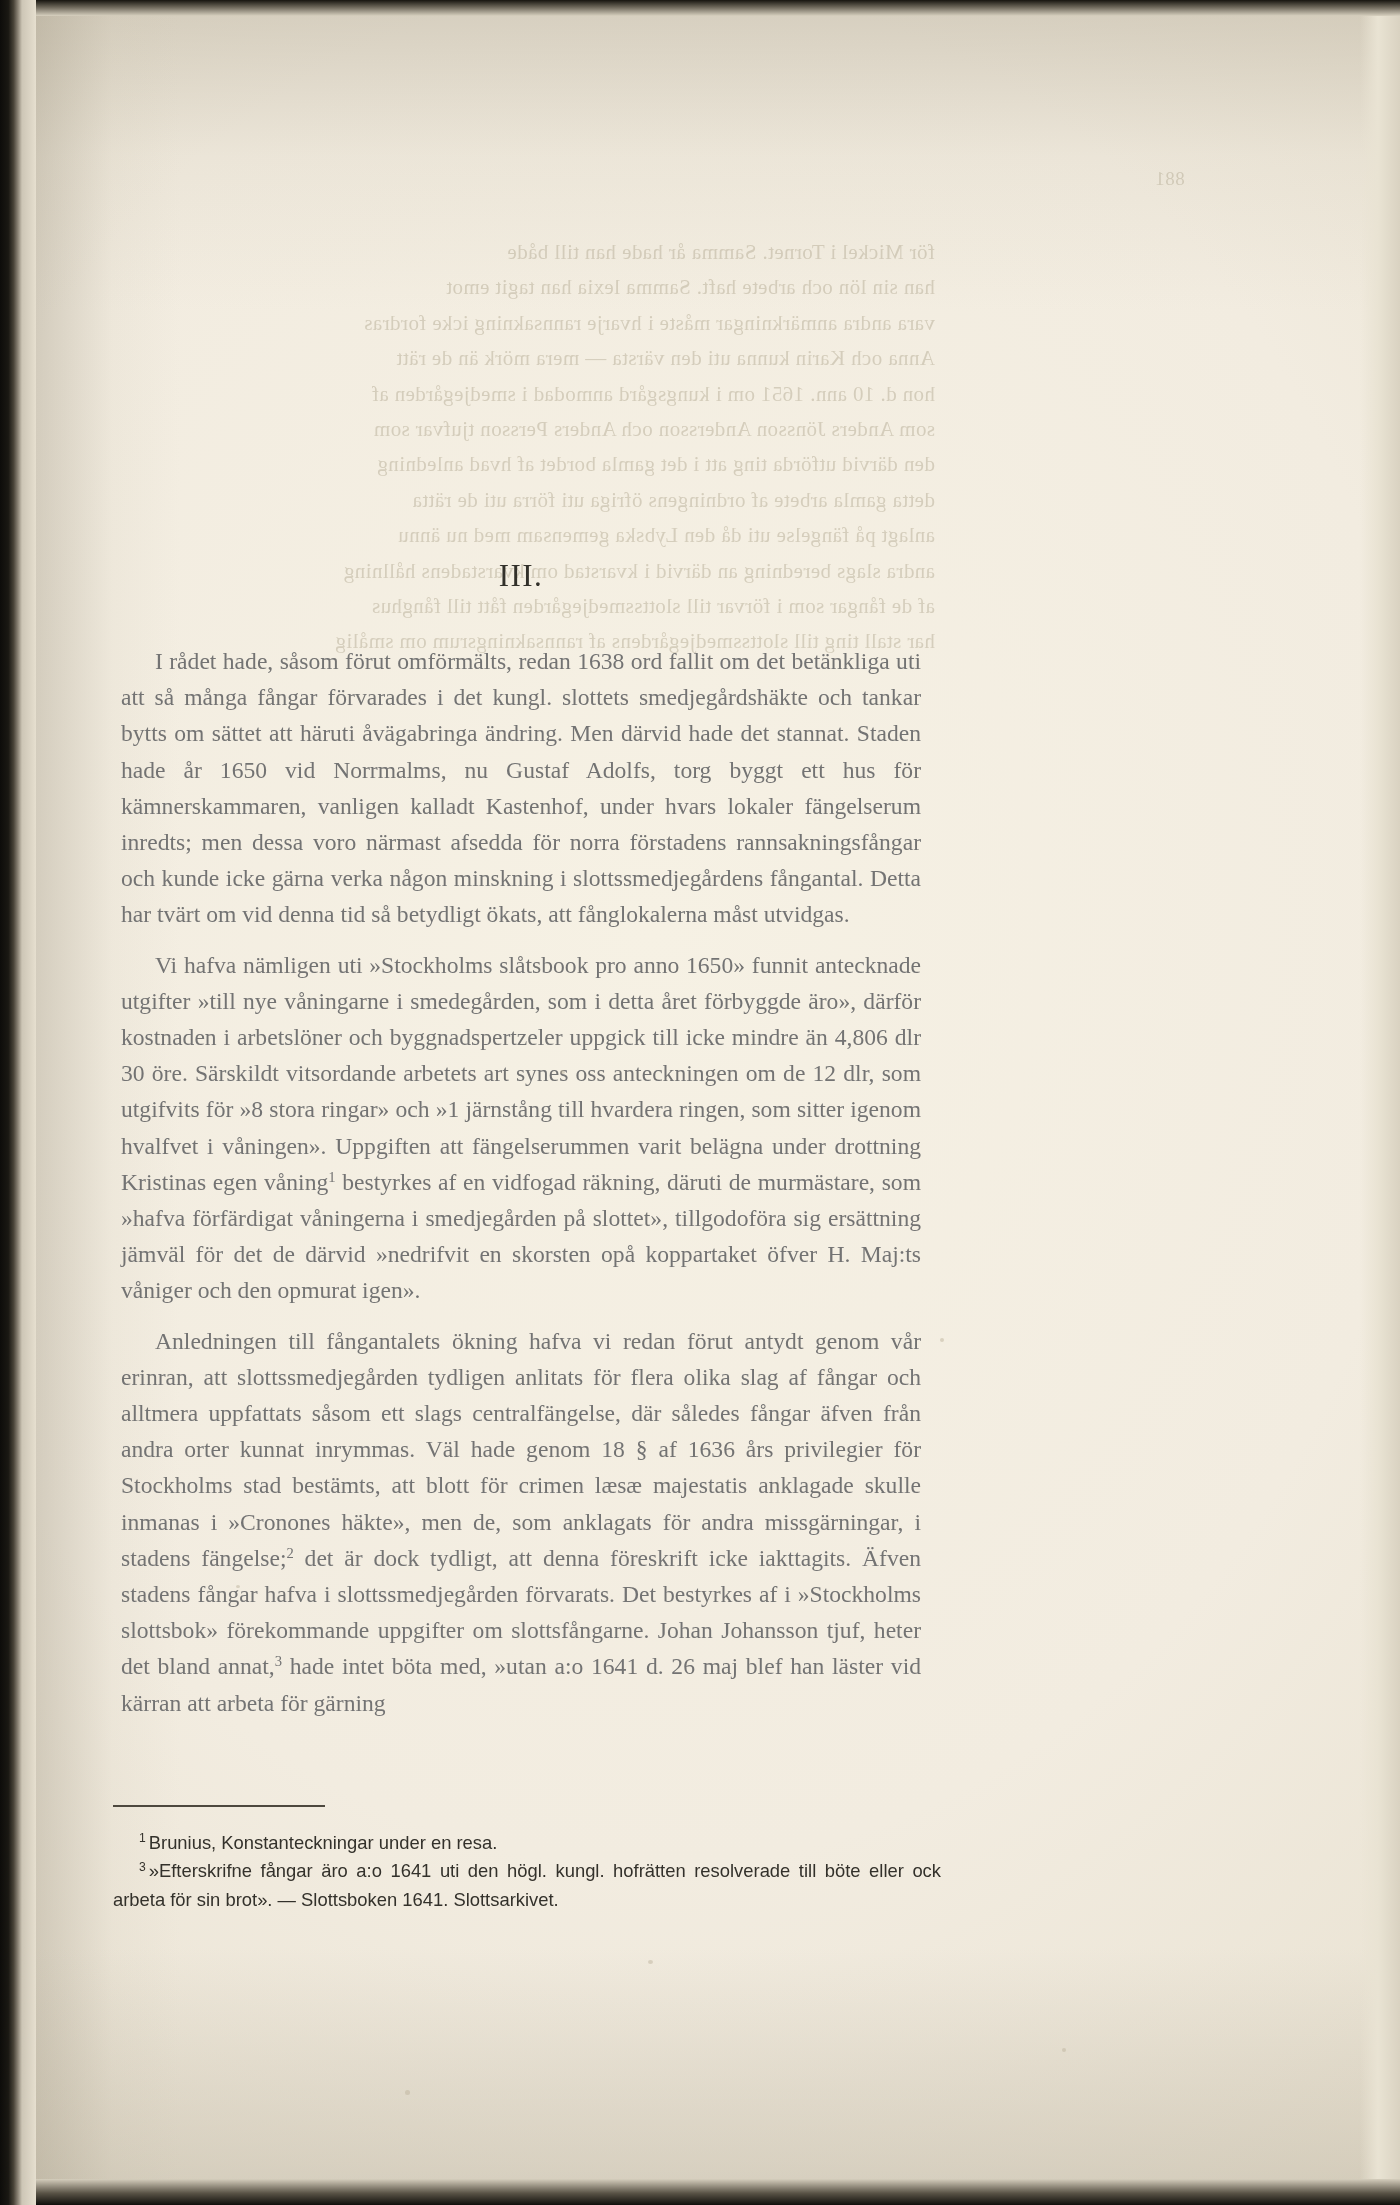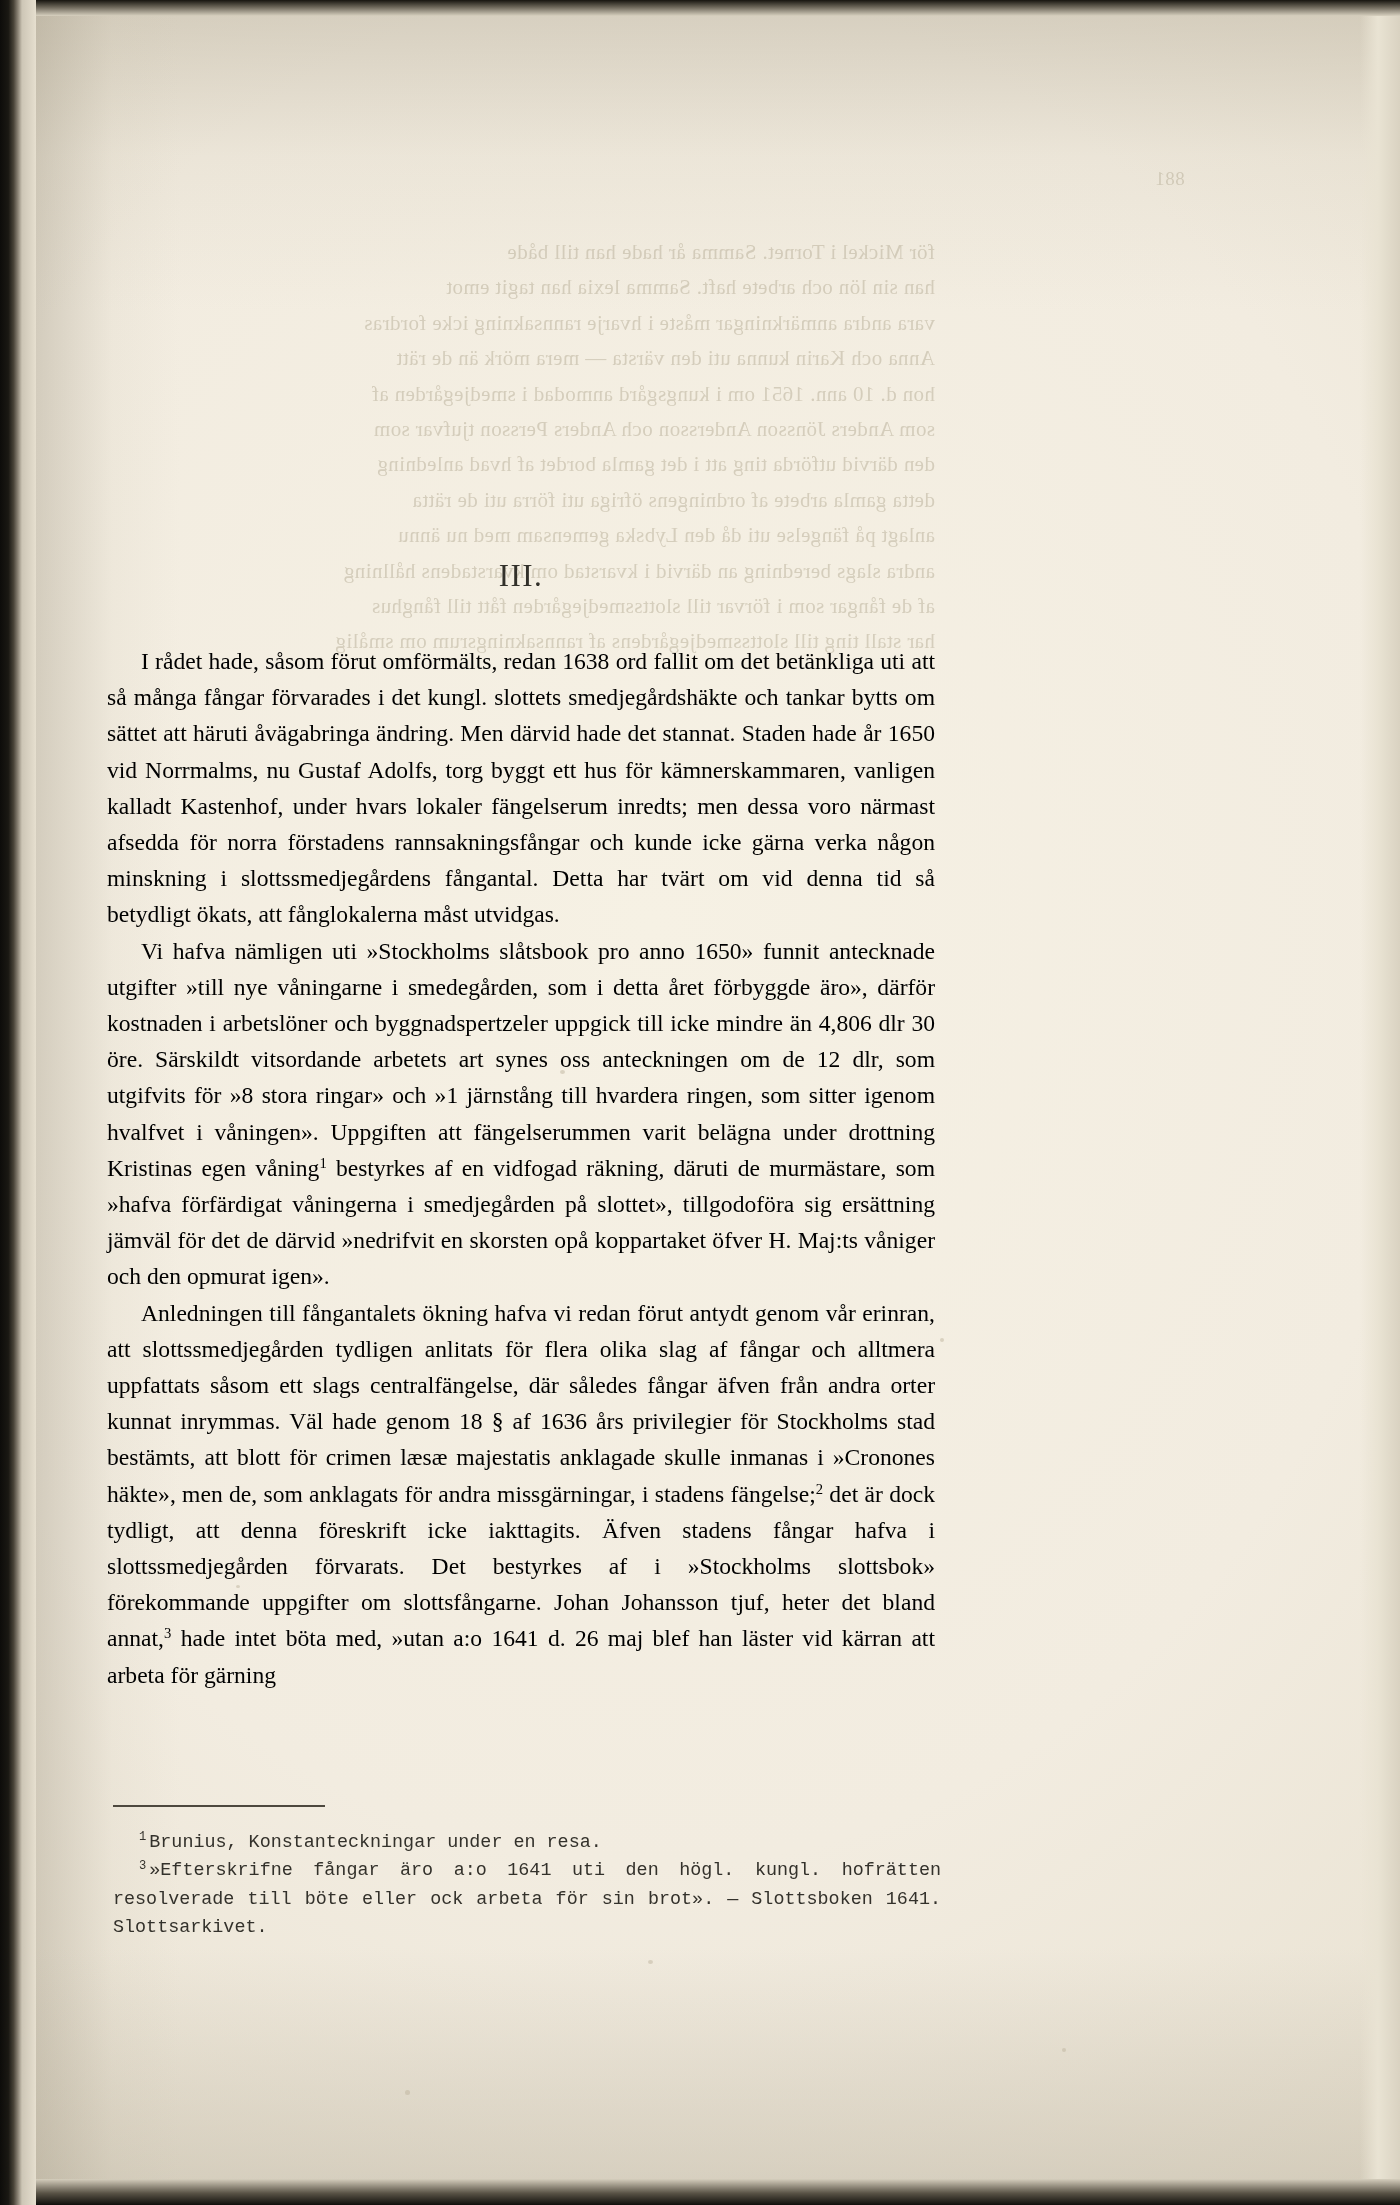--- a/index.html
+++ b/index.html
@@ -126,45 +126,45 @@
   .section-number {
     text-align: center;
     font-size: 31px;
     line-height: 1;
     letter-spacing: 1.5px;
     margin: 0 0 52px 0;
     color: #32302a;
   }
 
   p.body {
-    margin: 0;
+    margin: 14px;
     font-size: 23.6px;
     line-height: 36.2px;
     text-align: justify;
     text-justify: inter-word;
-    color: #000000;
+    color: #737373;
     text-indent: 0;
   }
   p.body + p.body { margin-top: 0; }
   p.body.indent { text-indent: 34px; }
 
   sup {
     font-size: 0.62em;
     vertical-align: 0.55em;
     line-height: 0;
   }
 
   
   .footnotes {
     position: absolute;
     z-index: 10;
     left: 113px;
     top: 1805px;
     width: 828px;
-    font-family: Liberation Mono, monospace;
+    font-family: Liberation Sans, sans-serif;
     color: #33312b;
   }
   .fn-rule {
     width: 212px;
     height: 0;
     border-top: 2px solid #4d483e;
     margin: 0 0 22px 0;
   }
   p.footnote {
     margin: 0;

